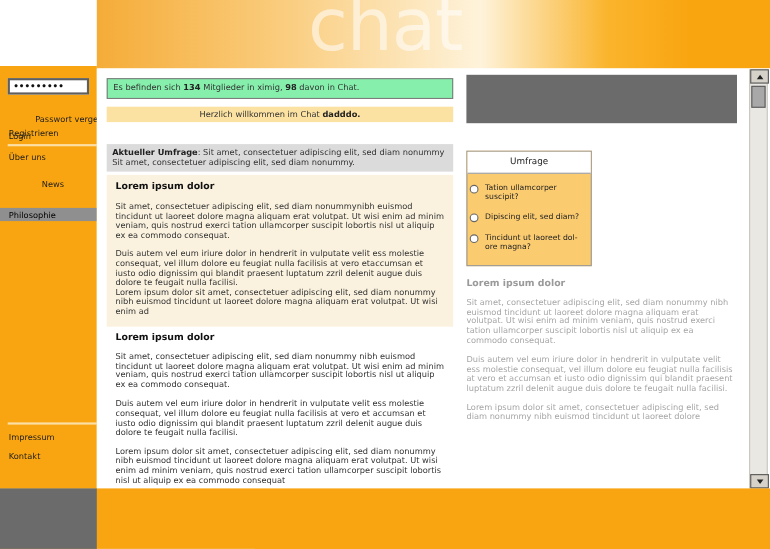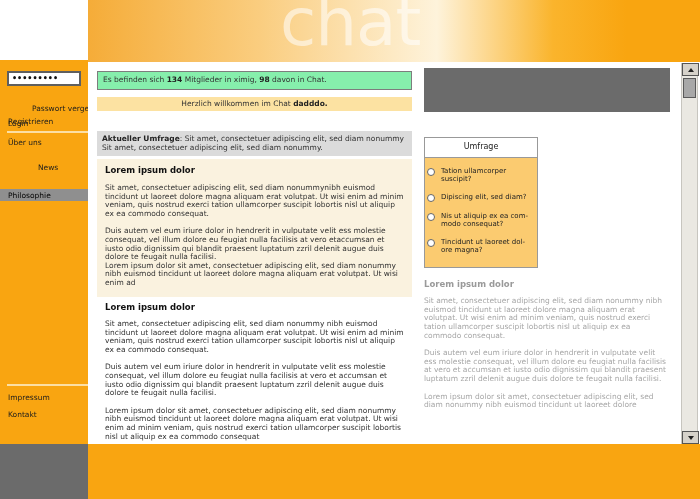--- a/index.html
+++ b/index.html
@@ -141,24 +141,20 @@
           <div class="poll-opt">
             <span class="radio"></span>
             <span class="poll-label">Tation ullamcorper suscipit?</span>
           </div>
           <div class="poll-opt">
             <span class="radio"></span>
             <span class="poll-label">Dipiscing elit, sed diam?</span>
           </div>
           <div class="poll-opt">
             <span class="radio"></span>
-            <span class="poll-label">Nis ut aliquip ex ea com-modo consequat?</span>
-          </div>
-          <div class="poll-opt">
-            <span class="radio"></span>
             <span class="poll-label">Tincidunt ut laoreet dol-ore magna?</span>
           </div>
         </div>
       </div>
 
       <div class="gray-sec">
         <div class="sec-title">Lorem ipsum dolor</div>
         <div class="para">Sit amet, consectetuer adipiscing elit, sed diam nonummy nibh euismod tincidunt ut laoreet dolore magna aliquam erat volutpat. Ut wisi enim ad minim veniam, quis nostrud exerci tation ullamcorper suscipit lobortis nisl ut aliquip ex ea commodo consequat.</div>
         <div class="para">Duis autem vel eum iriure dolor in hendrerit in vulputate velit ess molestie consequat, vel illum dolore eu feugiat nulla facilisis at vero et accumsan et iusto odio dignissim qui blandit praesent luptatum zzril delenit augue duis dolore te feugait nulla facilisi.</div>
         <div class="para">Lorem ipsum dolor sit amet, consectetuer adipiscing elit, sed diam nonummy nibh euismod tincidunt ut laoreet dolore</div>

